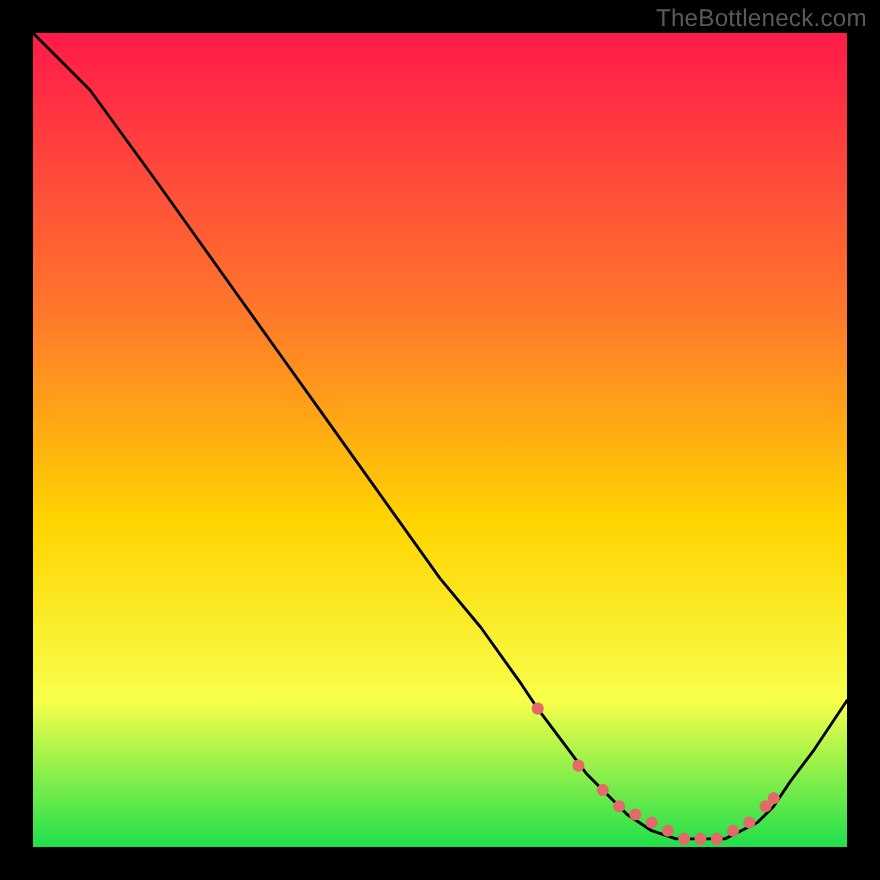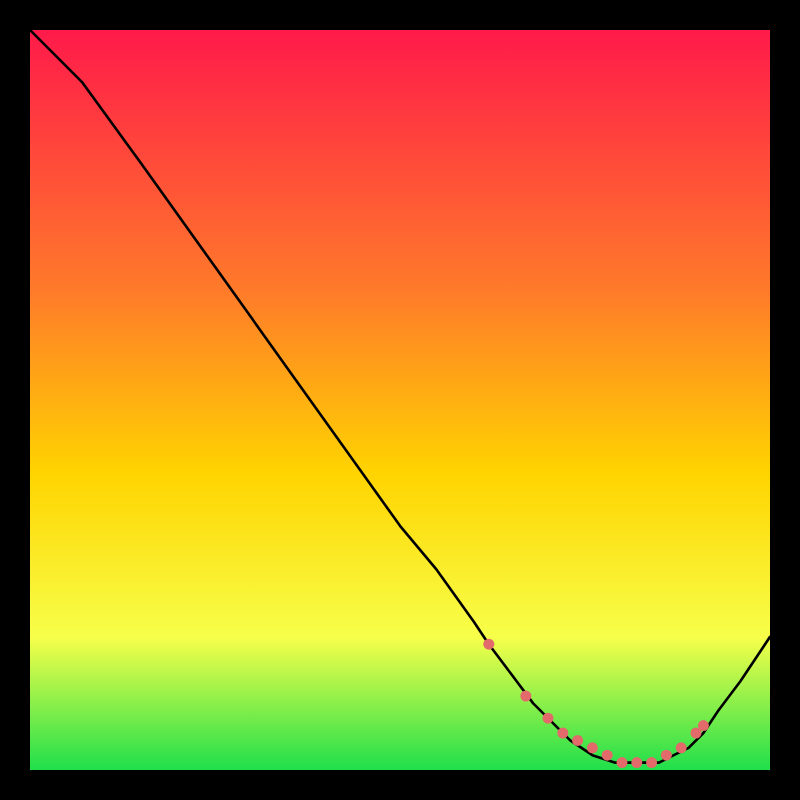--- a/index.html
+++ b/index.html
@@ -37,20 +37,21 @@
   .plot svg {
     display: block;
     width: 740px;
     height: 740px;
   }
 </style>
 </head>
 <body>
 
 <div class="frame">
+  <div class="watermark">TheBottleneck.com</div>
 
   <div class="plot">
     <svg id="svg" viewBox="0 0 740 740" preserveAspectRatio="none">
       <defs>
         <linearGradient id="bg-grad" x1="0" y1="0" x2="0" y2="1">
           <stop id="g0" offset="0%" stop-color="#ff1a4a"></stop>
           <stop id="g1" offset="35%" stop-color="#ff7a2a"></stop>
           <stop id="g2" offset="60%" stop-color="#ffd400"></stop>
           <stop id="g3" offset="82%" stop-color="#f7ff4a"></stop>
           <stop id="g4" offset="100%" stop-color="#1fdf4b"></stop>

